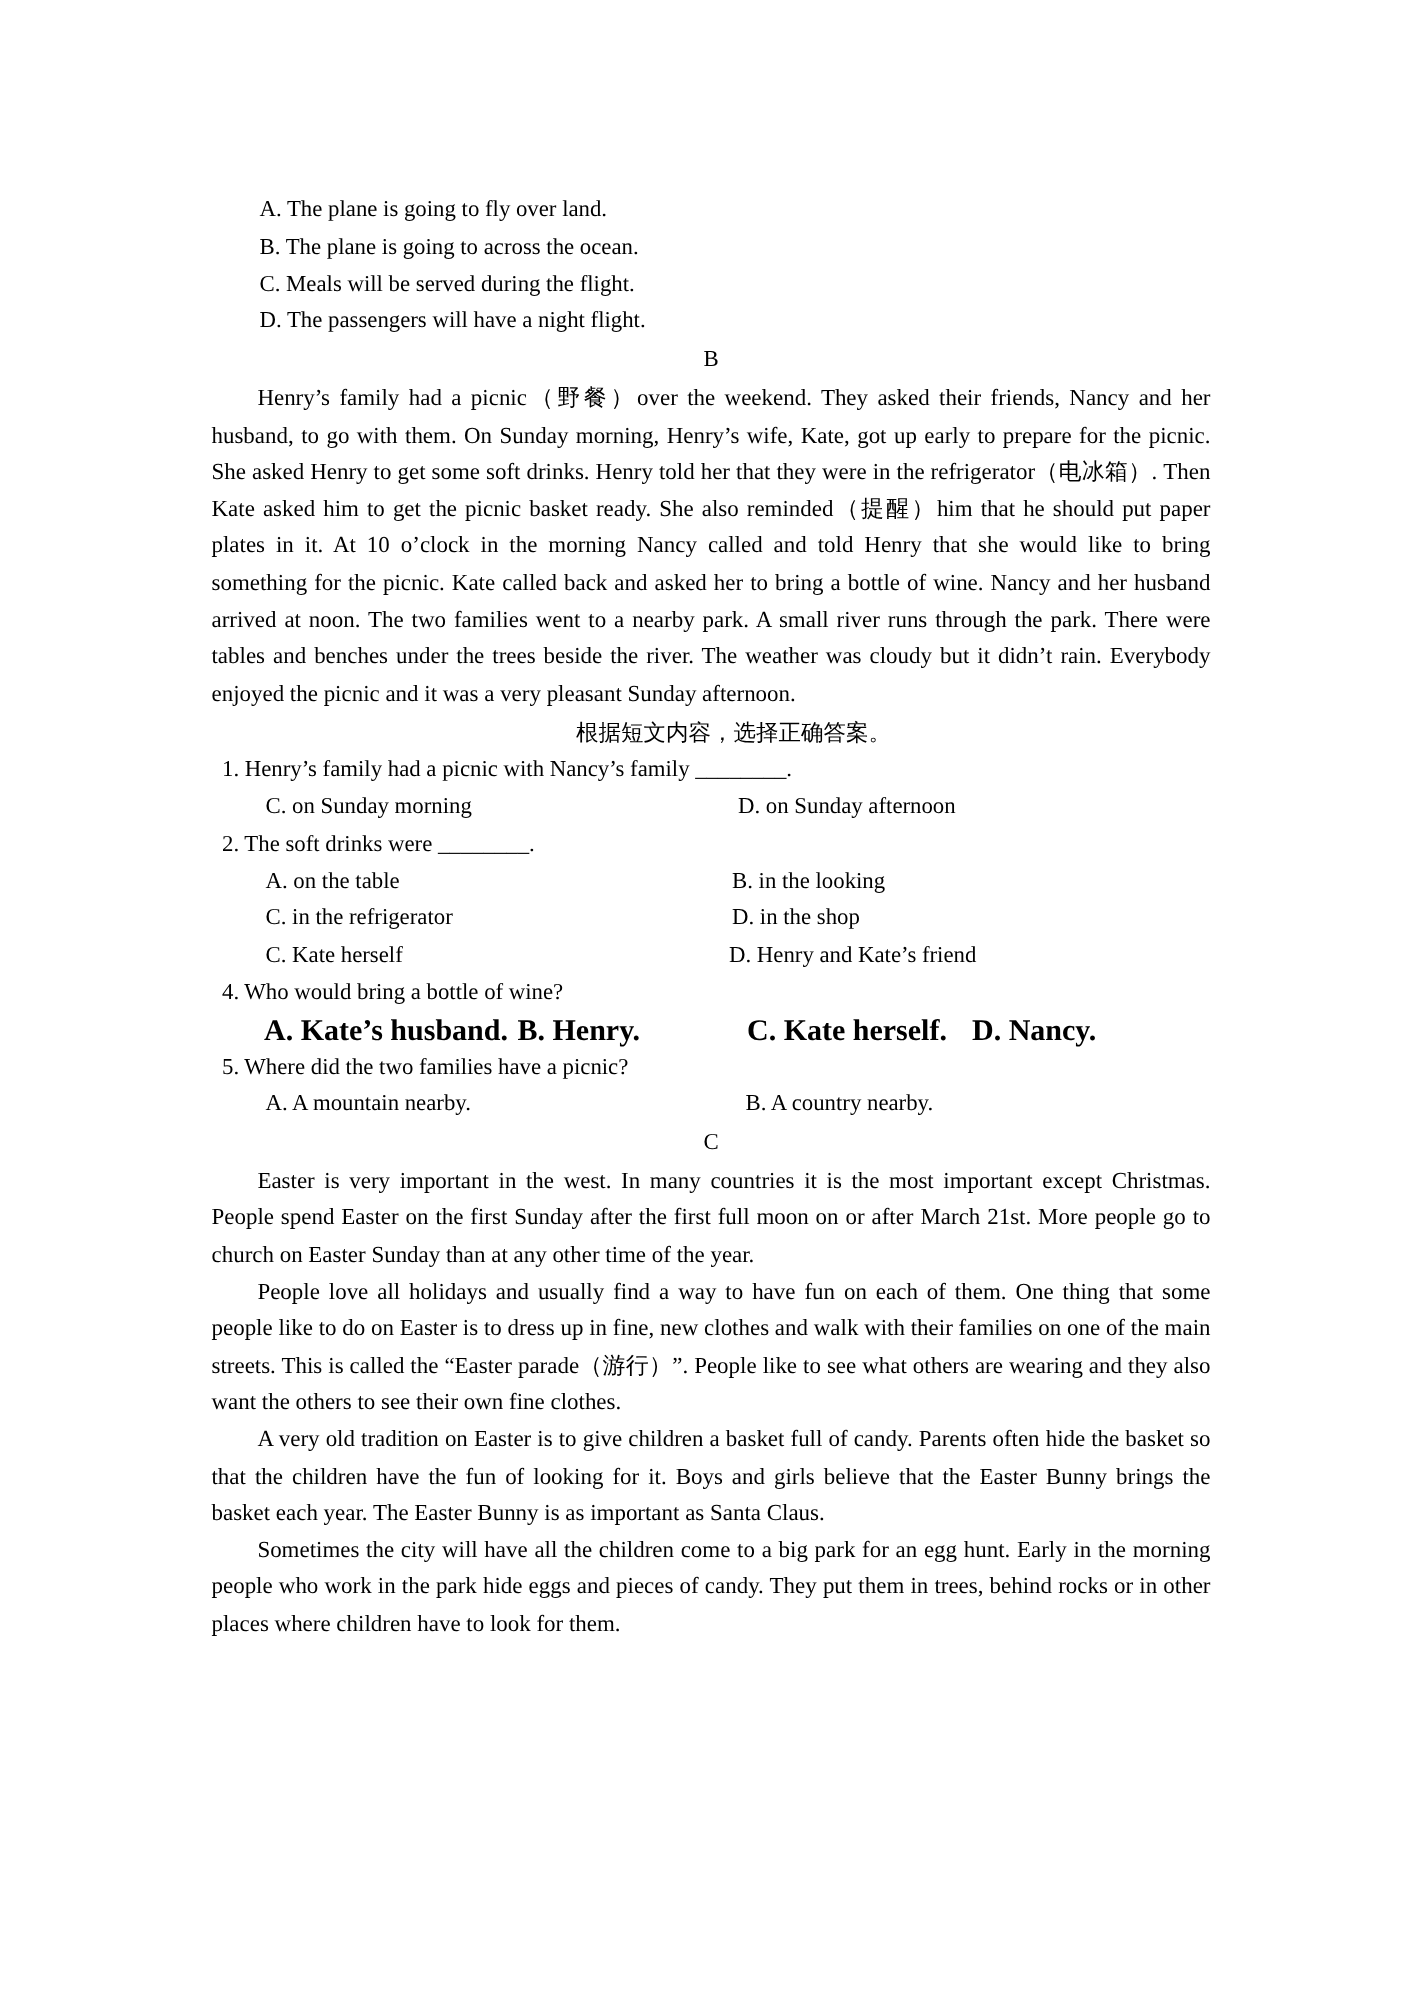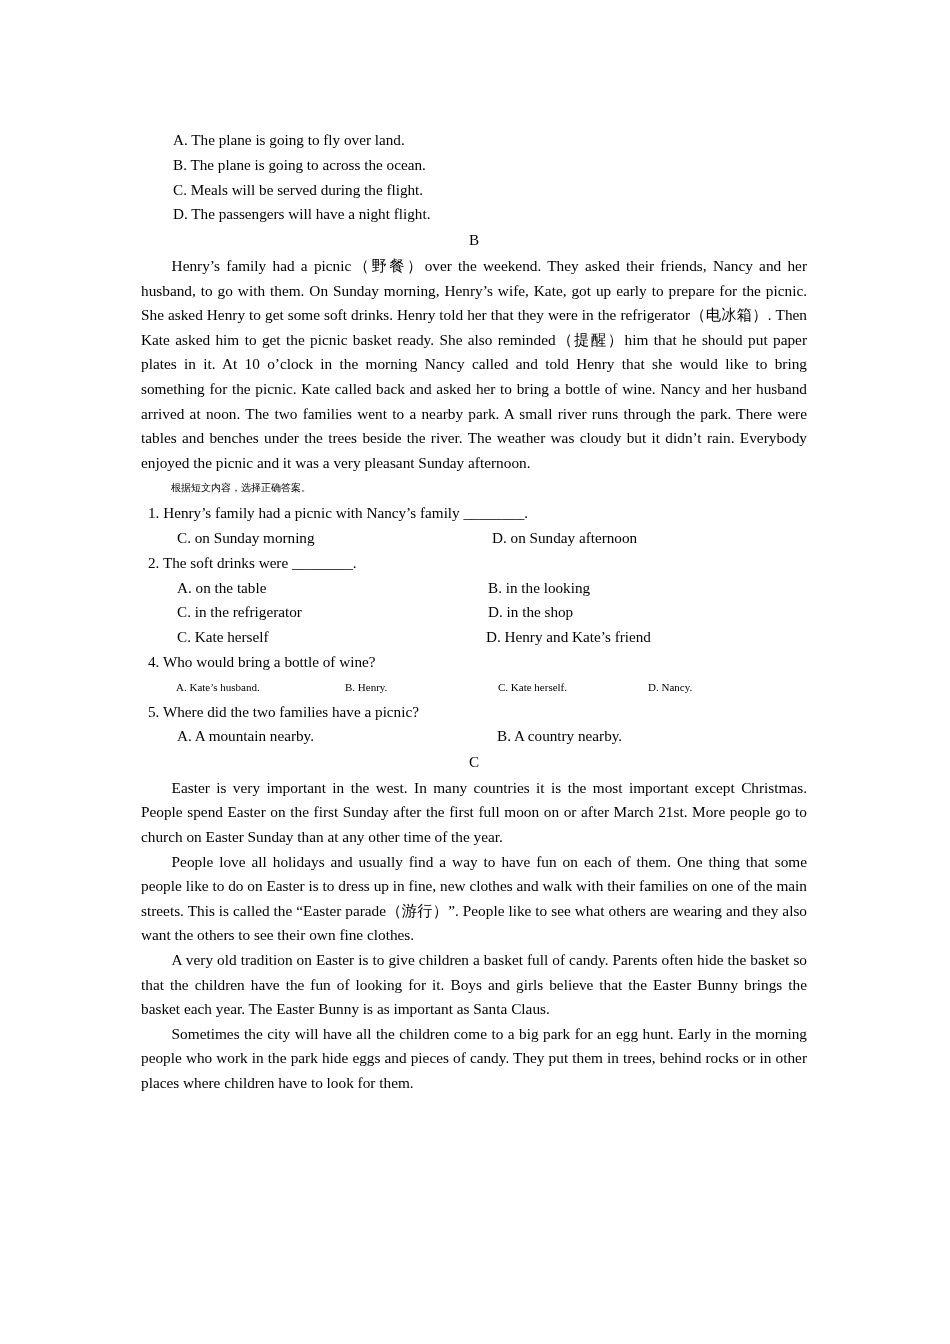--- a/index.html
+++ b/index.html
@@ -43,44 +43,46 @@
     text-justify: inter-word;
     text-indent: 2em;
     margin: 0;
   }
   .center-mark {
     text-align: center;
     font-size: 15.2px;
     line-height: 24.8px;
   }
   .cn-line {
-    font-size: 10px;
+    font-size: 15px;
     line-height: 24.8px;
     padding-left: 30px;
     font-family: "DejaVu Sans", "Liberation Sans", sans-serif;
+    text-align: center;
   }
 
   
   .opt-row {
     position: relative;
     height: 24.8px;
     font-size: 15.2px;
     line-height: 24.8px;
   }
   .opt-row > span {
     position: absolute;
     top: 0;
     white-space: nowrap;
   }
   
   .opt-row4 {
     position: relative;
     height: 24.8px;
-    font-size: 11px;
+    font-size: 20px;
     line-height: 24.8px;
+    font-weight: bold;
   }
   .opt-row4 > span {
     position: absolute;
     top: 0;
     white-space: nowrap;
   }
 </style>
 </head>
 <body>
 

